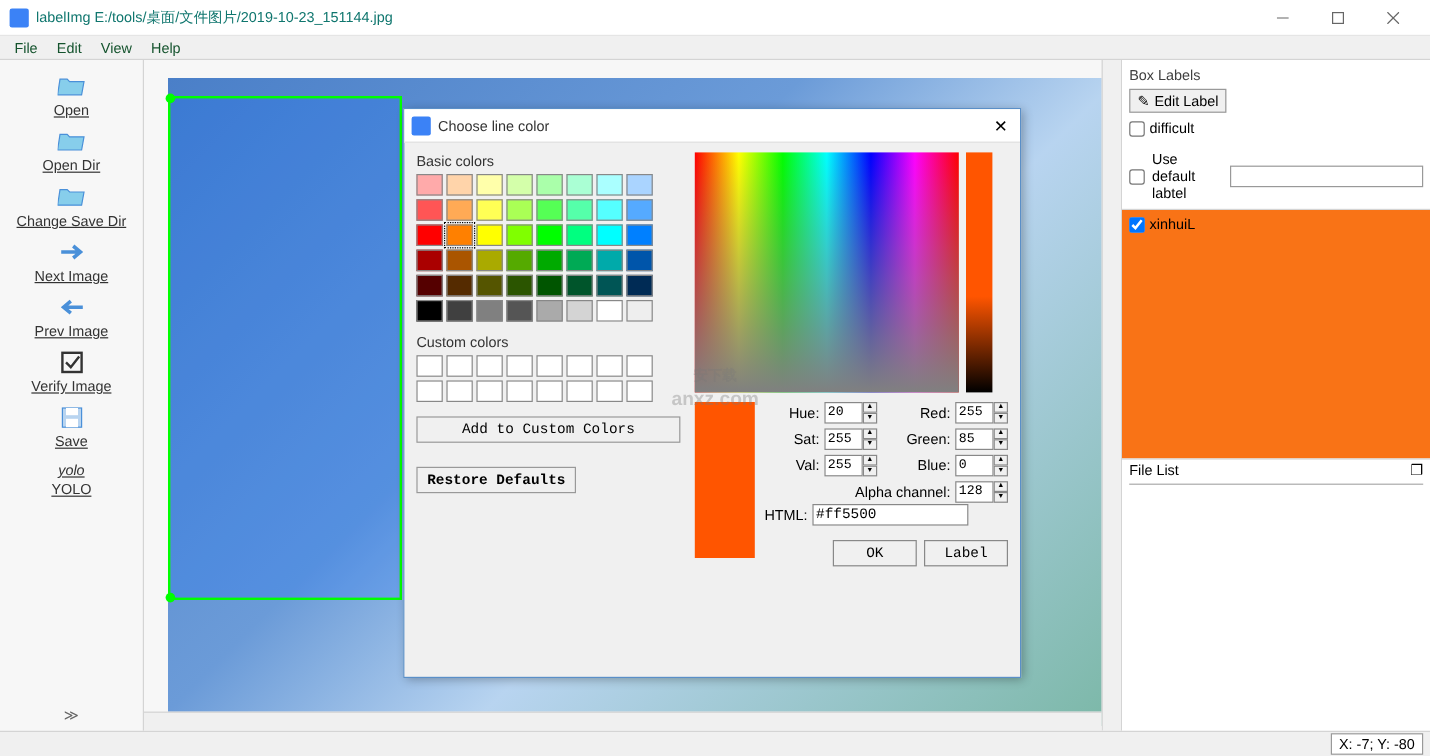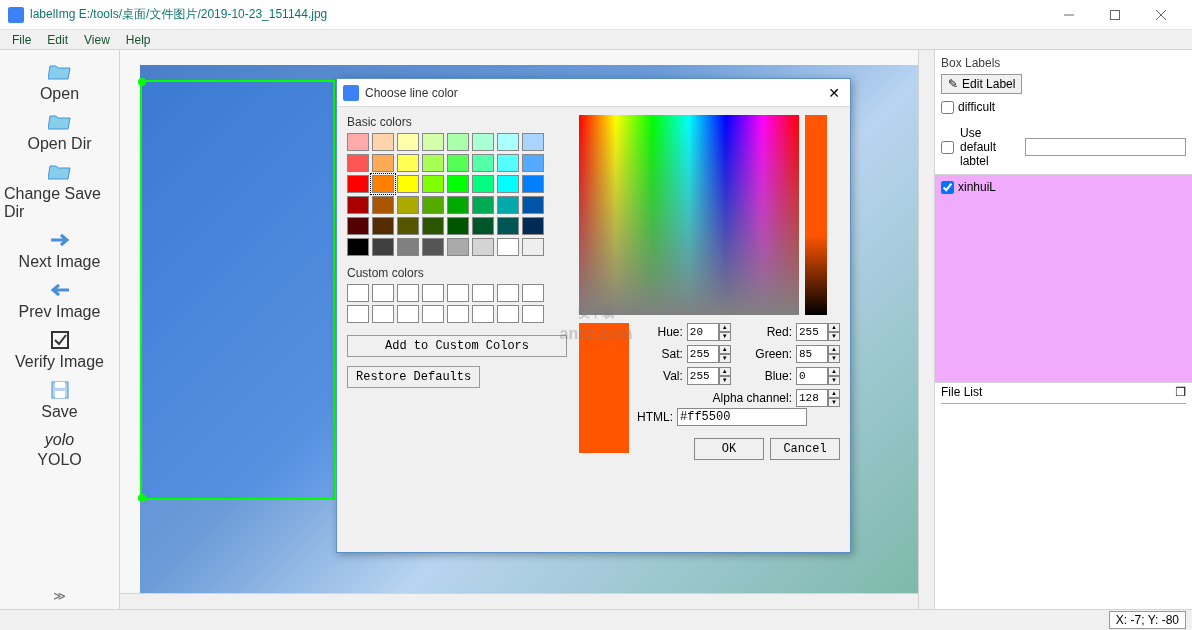--- a/index.html
+++ b/index.html
@@ -17,65 +17,65 @@
 .menubar { height: 20px; background: #f0f0f0; border-bottom: 1px solid #d4d4d4; display: flex; align-items: center; padding: 0 4px; }
 .menubar .menu-item { padding: 2px 8px; color: #14532d; }
 
 
 .main { display: flex; height: calc(100% - 30px - 20px - 21px); }
 
 
 .toolbar { width: 120px; background: #f7f7f7; border-right: 1px solid #d4d4d4; display: flex; flex-direction: column; align-items: center; padding-top: 8px; gap: 2px; }
 .tool-btn { display: flex; flex-direction: column; align-items: center; padding: 3px 4px; width: 100%; }
 .tool-btn .icon { width: 28px; height: 22px; display: flex; align-items: center; justify-content: center; }
-.tool-btn .label { color: #333; margin-top: 2px; font-size: 16px; }
+.tool-btn .label { color: #333; margin-top: 2px; font-size: 12px; text-decoration: underline; }
 
 
 .canvas-area { flex: 1; background: #f7f7f7; position: relative; overflow: hidden; border-right: 1px solid #d4d4d4; }
 .canvas-scroll { position: absolute; right: 0; top: 0; bottom: 0; width: 16px; background: #f0f0f0; border-left: 1px solid #d4d4d4; }
 .canvas-scroll-h { position: absolute; left: 0; right: 16px; bottom: 0; height: 16px; background: #f0f0f0; border-top: 1px solid #d4d4d4; }
 .image-stub { position: absolute; left: 20px; top: 15px; width: 780px; height: 540px; background: linear-gradient(135deg, #4a7fc8 0%, #6b9bd8 40%, #b8d4f0 60%, #7cb8a8 100%); }
 .selection-box { position: absolute; left: 20px; top: 30px; width: 195px; height: 420px; border: 2px solid #00ff00; background: rgba(0,100,255,0.2); }
 .selection-handle { position: absolute; width: 8px; height: 8px; background: #00ff00; border-radius: 50%; }
 
 
 .right-panel { width: 257px; background: #fff; display: flex; flex-direction: column; }
 .panel-section { border-bottom: 1px solid #d4d4d4; padding: 4px 6px; }
 .panel-title { color: #404040; padding: 2px 0 4px 0; }
 .edit-label-btn { border: 1px solid #999; background: #f0f0f0; padding: 2px 6px; display: inline-flex; align-items: center; gap: 4px; margin-bottom: 4px; }
 .checkbox-row { display: flex; align-items: center; gap: 4px; padding: 2px 0; }
 .checkbox-row input[type="checkbox"] { width: 13px; height: 13px; }
 .text-input { border: 1px solid #999; height: 18px; padding: 0 2px; }
-.label-list { padding: 4px 6px; flex: 1; background: #f0abfc; }
+.label-list { padding: 4px 6px; flex: 1; background: #f97316; }
 .label-item { display: flex; align-items: center; gap: 4px; padding: 1px 0; }
 .file-list-header { display: flex; justify-content: space-between; align-items: center; padding: 2px 6px; border-top: 1px solid #d4d4d4; }
 .file-list { flex: 1; border-top: 1px solid #aaa; margin: 2px 6px 6px 6px; }
 
 
 .statusbar { position: absolute; bottom: 0; left: 0; right: 0; height: 21px; background: #f0f0f0; border-top: 1px solid #d4d4d4; display: flex; justify-content: flex-end; align-items: center; padding: 0 6px; margin-top: 43px; }
 .statusbar .coords { border: 1px solid #999; padding: 1px 6px; background: #fff; }
 
 
-.dialog { position: absolute; left: 336px; top: 78px; width: 515px; height: 475px; background: #f0f0f0; border: 1px solid #5a8fc8; box-shadow: 2px 2px 8px rgba(0,0,0,0.3); }
+.dialog { position: absolute; left: 336px; top: 90px; width: 515px; height: 475px; background: #f0f0f0; border: 1px solid #5a8fc8; box-shadow: 2px 2px 8px rgba(0,0,0,0.3); }
 .dialog-titlebar { height: 28px; background: #fff; display: flex; align-items: center; padding: 0 6px; border-bottom: 1px solid #ddd; }
 .dialog-titlebar .dlg-icon { width: 16px; height: 16px; background: #3b82f6; border-radius: 2px; margin-right: 6px; }
 .dialog-titlebar .dlg-title { flex: 1; color: #333; }
 .dialog-titlebar .dlg-close { width: 20px; text-align: center; font-size: 14px; }
 .dialog-body { padding: 8px 10px; font-family: "Courier New", monospace; font-size: 12px; display: flex; gap: 12px; }
 .dialog-left { width: 220px; }
 .dialog-right { flex: 1; }
 
 .section-label { margin-bottom: 4px; color: #333; }
 .color-grid { display: grid; grid-template-columns: repeat(8, 22px); grid-auto-rows: 18px; gap: 3px 3px; margin-bottom: 10px; }
 .color-swatch { border: 1px solid #888; }
 .color-swatch.selected { outline: 1px dotted #000; outline-offset: 1px; }
 .pick-btn { width: 100%; border: 1px solid #999; background: #f0f0f0; padding: 3px 0; margin: 8px 0 18px 0; text-align: center; font-family: "Courier New", monospace; }
 .custom-grid { display: grid; grid-template-columns: repeat(8, 22px); grid-auto-rows: 18px; gap: 3px; margin-bottom: 8px; }
 .custom-swatch { border: 1px solid #888; background: #fff; }
-.restore-btn { border: 1px solid #999; background: #f0f0f0; padding: 3px 8px; margin-top: 9px; font-family: "Courier New", monospace; }
+.restore-btn { border: 1px solid #999; background: #f0f0f0; padding: 3px 8px; margin-top: 20px; font-family: "Courier New", monospace; font-weight: bold; }
 
 .gradient-area { display: flex; gap: 6px; margin-bottom: 8px; }
 .hue-sat { width: 220px; height: 200px; position: relative; background: linear-gradient(to right, #f00, #ff0, #0f0, #0ff, #00f, #f0f, #f00); }
 .hue-sat::after { content: ""; position: absolute; inset: 0; background: linear-gradient(to bottom, rgba(128,128,128,0) 0%, rgba(128,128,128,1) 100%); }
 .val-strip { width: 22px; height: 200px; background: linear-gradient(to bottom, #ff5500 0%, #ff5500 60%, #000 100%); }
 
 .preview-row { display: flex; gap: 8px; align-items: flex-start; }
 .preview-swatch { width: 50px; height: 130px; background: #ff5500; }
 .value-grid { display: grid; grid-template-columns: auto 44px auto 44px; gap: 4px 4px; align-items: center; font-family: "Courier New", monospace; }
 .value-grid label { text-align: right; }
@@ -390,21 +390,21 @@
                   <span>▼</span>
                 </div>
               </div>
           </div>
           <div class="html-row">
             <label>HTML:</label>
             <input value="#ff5500" style="">
           </div>
           <div class="dialog-buttons">
             <button>OK</button>
-            <button>Cancel</button>
+            <button>Label</button>
           </div>
         </div>
       </div>
     </div>
   </div>
 </div>
 
 <div class="watermark">
   <span>安下载</span>
   <small>anxz.com</small>

